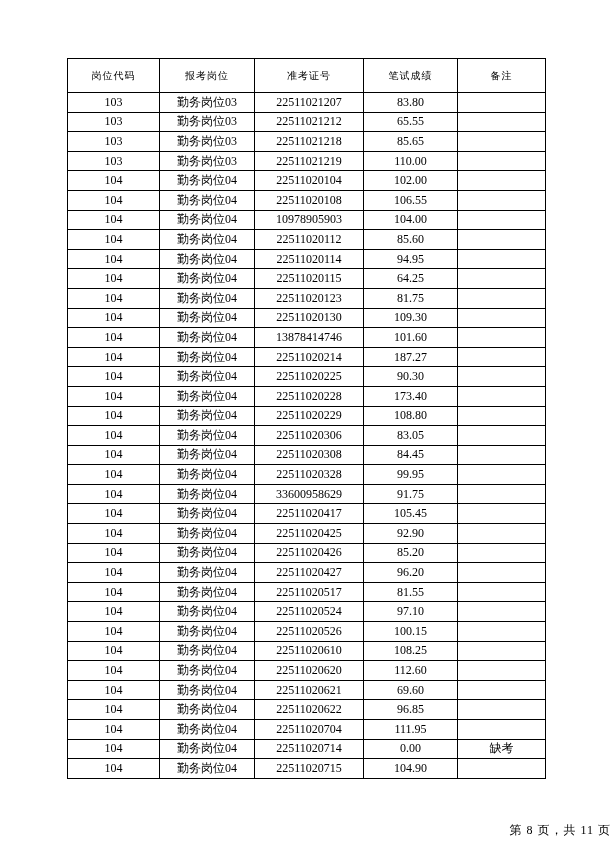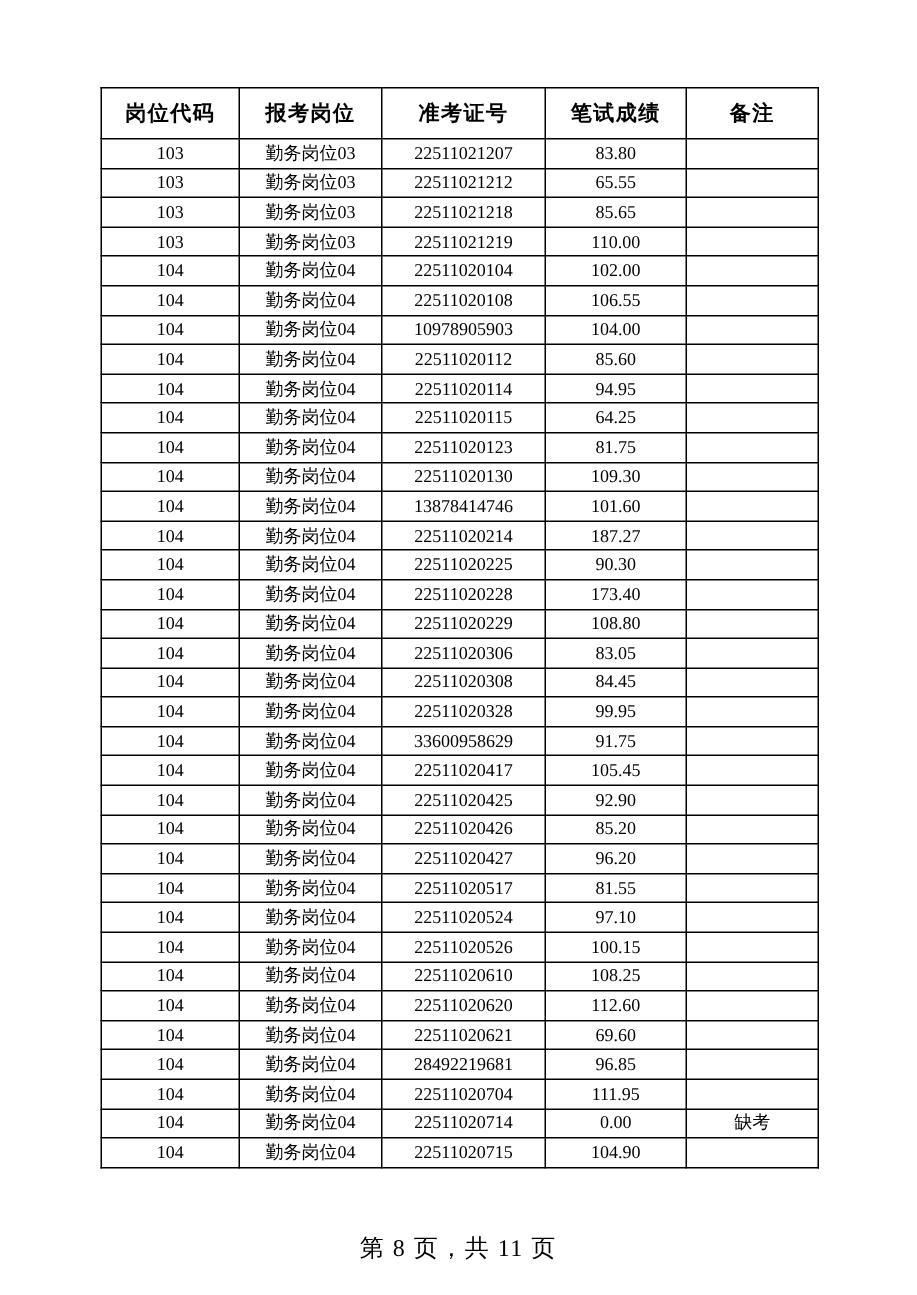--- a/index.html
+++ b/index.html
@@ -34,36 +34,36 @@
   table.score-table td {
     border: 1px solid #000000;
     text-align: center;
     vertical-align: middle;
     padding: 0;
     overflow: hidden;
     white-space: nowrap;
   }
   table.score-table th {
     height: 34px;
-    font-size: 14px;
-    font-weight: bold;
+    font-size: 10px;
+    font-weight: normal;
     letter-spacing: 1px;
   }
   table.score-table td {
     height: 19.6px;
     font-size: 12px;
     font-weight: normal;
   }
   .page-footer {
     position: absolute;
     left: 0;
     top: 822px;
     width: 100%;
-    text-align: center;
-    font-size: 16px;
+    text-align: right;
+    font-size: 12px;
     letter-spacing: 1px;
   }
 </style>
 </head>
 <body>
 
 <div class="page">
 
   <table class="score-table">
     <colgroup>
@@ -296,21 +296,21 @@
         <tr>
           <td>104</td>
           <td>勤务岗位04</td>
           <td>22511020621</td>
           <td>69.60</td>
           <td></td>
         </tr>
         <tr>
           <td>104</td>
           <td>勤务岗位04</td>
-          <td>28492219681</td>
+          <td>22511020622</td>
           <td>96.85</td>
           <td></td>
         </tr>
         <tr>
           <td>104</td>
           <td>勤务岗位04</td>
           <td>22511020704</td>
           <td>111.95</td>
           <td></td>
         </tr>

